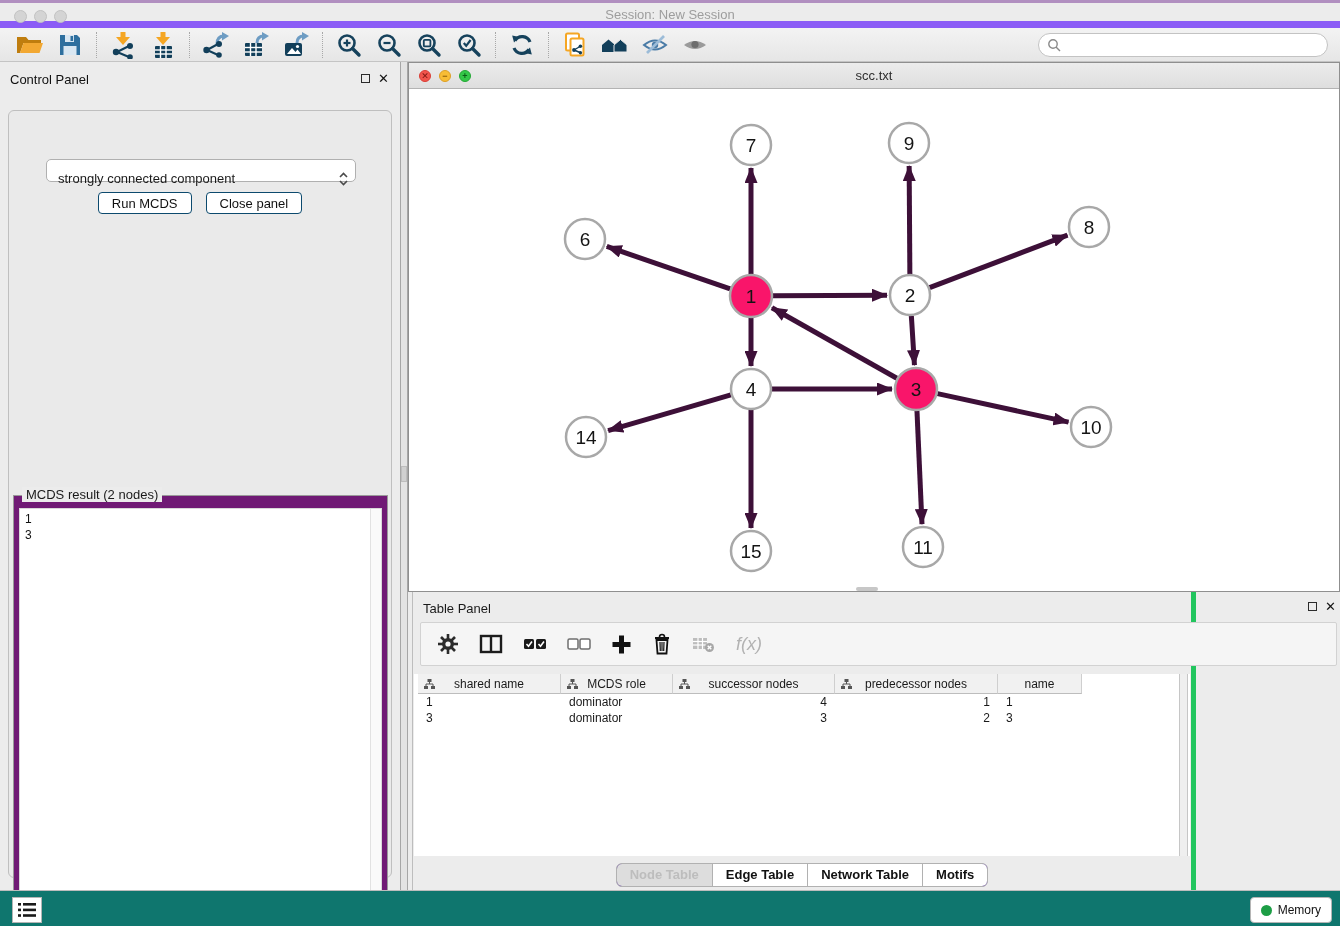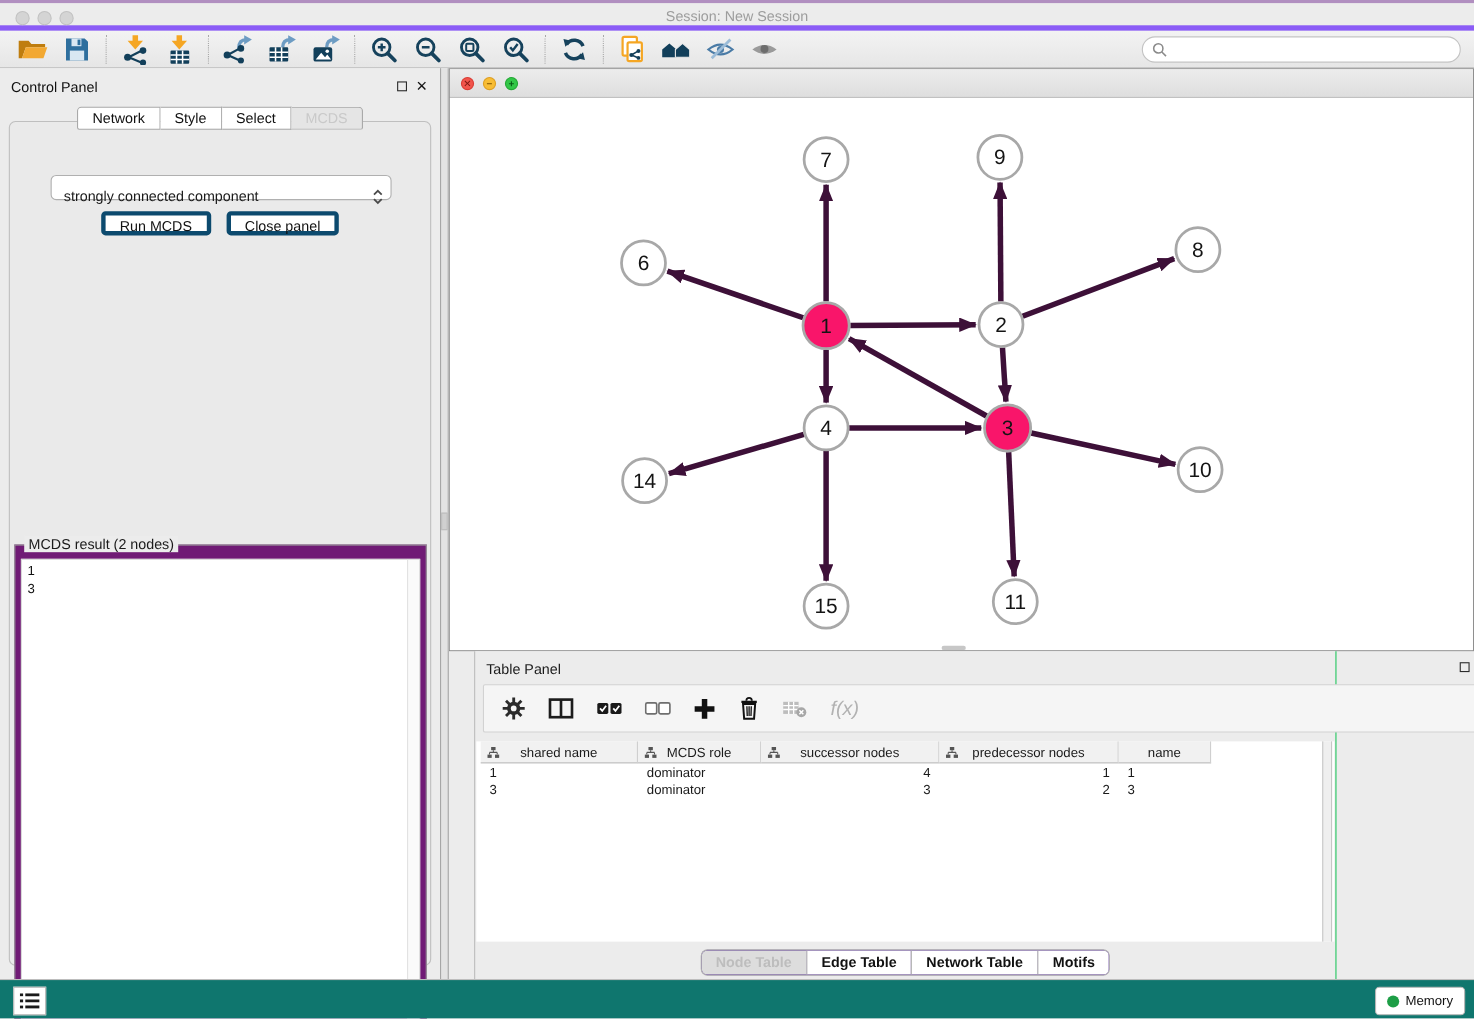--- a/index.html
+++ b/index.html
@@ -1,21 +1,21 @@
 <!DOCTYPE html>
 <html><head>
 <meta charset="utf-8">
 <style>
   * { margin:0; padding:0; box-sizing:border-box; }
   html,body { width:1340px; height:926px; }
   body { font-family:"Liberation Sans","DejaVu Sans",sans-serif; background:#ececec; position:relative; overflow:hidden; font-size:13px; color:#1a1a1a; }
 
   
   .purple-top { position:absolute; left:0; top:0; width:1340px; height:3px; background:#b18fc0; }
-  .titlebar { position:absolute; left:0; top:3px; width:1340px; height:25px; background:#ececec; border-bottom:5px solid #8b5cf6; }
+  .titlebar { position:absolute; left:0; top:3px; width:1340px; height:25px; background:#ececec; border-bottom:7px solid #8b5cf6; }
   .titlebar .title { position:absolute; left:0; right:0; top:4px; text-align:center; color:#9d9d9d; font-size:13px; }
   .tl-dot { position:absolute; top:7px; width:13px; height:13px; border-radius:50%; background:#d4d4d4; border:1px solid #c2c2c2; }
 
   
   .toolbar { position:absolute; left:0; top:28px; width:1340px; height:34px; background:linear-gradient(#f3f3f3,#e6e6e6); border-bottom:1px solid #c4c4c4; display:flex; align-items:center; padding-left:10px; }
   .tbtn { width:40px; height:30px; display:flex; align-items:center; justify-content:center; }
   .tsep { width:1px; height:26px; border-left:1px dotted #a8a8a8; margin:0 6px; }
   .searchbox { position:absolute; right:12px; top:5px; width:290px; height:24px; background:#fff; border:1px solid #c3c3c3; border-radius:12px; display:flex; align-items:center; padding:0 8px; }
   .searchbox input { border:none; outline:none; flex:1; font-size:12px; font-family:inherit; background:transparent; margin-left:5px; }
 
@@ -28,21 +28,21 @@
   .cp-tabs { position:absolute; left:0; right:0; top:35px; display:flex; justify-content:center; z-index:2; }
   .cp-tab { background:#fff; border:1px solid #a9a9a9; border-left:none; padding:2px 13px; font-size:13px; color:#111; }
   .cp-tab:first-child { border-left:1px solid #a9a9a9; border-top-left-radius:4px; border-bottom-left-radius:2px; }
   .cp-tab:last-child { border-top-right-radius:4px; border-bottom-right-radius:2px; }
   .cp-tab.selected { background:#e5e5e5; color:#c9c9c9; }
   .mcds-panel { position:absolute; left:8px; top:48px; width:384px; height:768px; background:#eaeaea; border:1px solid #bfbfbf; border-radius:6px; }
   .opt-label { position:absolute; left:0; right:0; top:27px; text-align:center; font-size:13px; color:#111; }
   .dropdown { position:absolute; left:37px; top:48px; width:310px; height:23px; background:#fff; border:1px solid #b0b0b0; border-radius:5px; display:flex; align-items:center; padding:16px 6px 0 11px; }
   .dropdown .dd-text { flex:1; font-size:13px; }
   .btn-row { position:absolute; left:0; right:0; top:81px; display:flex; justify-content:center; gap:14px; }
-  .pushbtn { background:#fff; border:4px solid #0c4a6e; border-radius:4px; font-size:13px; font-family:inherit; padding:2px 13px; height:22px; color:#111; }
+  .pushbtn { background:#fff; border:1px solid #0c4a6e; border-radius:4px; font-size:13px; font-family:inherit; padding:2px 13px; height:22px; color:#111; }
   .result-fieldset { position:absolute; left:4px; top:384px; width:375px; height:452px; border:1px solid #9a9a9a; background:#701a75; }
   .result-legend { position:absolute; left:8px; top:-9px; background:#ececec; padding:0 4px; font-size:13px; }
   .result-inner { position:absolute; left:5px; top:12px; right:5px; bottom:5px; background:#fff; border:1px solid #d9d9d9; }
   .result-text { position:absolute; left:5px; top:2px; font-size:12px; line-height:16px; white-space:pre; color:#111; }
   .result-scroll { position:absolute; right:0; top:0; bottom:0; width:11px; background:#fafafa; border-left:1px solid #e2e2e2; }
 
   
   .vsplit { position:absolute; left:400px; top:62px; width:8px; height:828px; background:#e3e3e3; border-left:1px solid #a6a6a6; border-right:1px solid #a6a6a6; }
   .vsplit .grip { position:absolute; left:0; top:404px; width:6px; height:16px; background:#d0d0d0; border:1px solid #bdbdbd; }
 
@@ -52,21 +52,21 @@
   .net-title { position:absolute; left:0; right:0; top:5px; text-align:center; font-size:13px; color:#2e2e2e; }
   .light { position:absolute; top:7px; width:12px; height:12px; border-radius:50%; font-size:9px; line-height:11px; text-align:center; font-weight:700; }
   .light.red { background:#f1554c; border:1px solid #da3d35; color:#7c1711; }
   .light.yel { background:#f8bd35; border:1px solid #dd9f24; color:#8a5d07; }
   .light.green { background:#33c748; border:1px solid #24a835; color:#0a5e17; }
   .net-canvas { position:absolute; left:0; top:26px; right:0; bottom:0; background:#fff; }
   .hscroll-handle { position:absolute; left:447px; top:498px; width:22px; height:4px; background:#c7c7c7; border-radius:2px; }
   .graph-label { font-size:19px; fill:#141414; }
 
   
-  .table-panel { position:absolute; left:431px; top:592px; width:784px; height:298px; background:#ececec; border-left:1px solid #bdbdbd; border-right:1px solid #22c55e; }
+  .table-panel { position:absolute; left:412px; top:592px; width:784px; height:298px; background:#ececec; border-left:1px solid #bdbdbd; border-right:5px solid #22c55e; }
   .tp-head { position:relative; height:30px; }
   .tp-toolbar { position:absolute; left:7px; top:30px; width:917px; height:44px; background:#f5f5f5; border:1px solid #d2d2d2; border-radius:2px; display:flex; align-items:center; gap:20px; padding-left:16px; }
   .tp-icon { display:flex; align-items:center; justify-content:center; }
   .fx-label { font-family:Liberation Sans, sans-serif; font-style:italic; font-size:18px; color:#b2b2b2; }
   .ntable { position:absolute; left:1px; top:82px; right:1px; height:182px; background:#fff; }
   .ntable-header { position:absolute; left:4px; top:0; height:20px; display:flex; }
   .th-cell { position:relative; background:#f1f1f1; border-right:1px solid #cfcfcf; border-bottom:1px solid #bdbdbd; height:20px; }
   .th-cell .th-label { position:absolute; left:0; right:0; top:3px; text-align:center; font-size:12px; color:#1a1a1a; }
   .th-cell svg { position:absolute; left:6px; top:5px; }
   .ntable-rows { position:absolute; left:4px; top:20px; right:12px; }
@@ -254,26 +254,20 @@
     <input type="text" placeholder="" style="">
   </div>
 </div>
 
 <div class="control-panel">
   <div class="panel-head">
     <span class="ph-title">Control Panel</span>
     <span class="float-box" style="left:361px"></span>
     <span class="close-x" style="left:378px">✕</span>
   </div>
-  <div class="cp-tabs">
-      <div class="cp-tab">Network</div>
-      <div class="cp-tab">Style</div>
-      <div class="cp-tab">Select</div>
-      <div class="cp-tab selected">MCDS</div>
-    </div>
   <div class="mcds-panel">
     <div class="dropdown">
       <span class="dd-text">strongly connected component</span>
       <svg width="11" height="16" viewBox="0 0 11 16">
         <polyline points="2,6 5.5,2.5 9,6" fill="none" stroke="#4a4a4a" stroke-width="1.6"></polyline>
         <polyline points="2,10 5.5,13.5 9,10" fill="none" stroke="#4a4a4a" stroke-width="1.6"></polyline>
       </svg>
     </div>
     <div class="btn-row">
       <button class="pushbtn">Run MCDS</button>
@@ -292,20 +286,21 @@
 
 <div class="vsplit">
     <div class="grip"></div>
   </div>
 
 <div class="net-window">
   <div class="net-titlebar">
     <span class="light red" style="left:10px">✕</span>
     <span class="light yel" style="left:30px">−</span>
     <span class="light green" style="left:50px">+</span>
+    <div class="net-title">scc.txt</div>
   </div>
   <div class="net-canvas">
     <svg width="930" height="503" viewBox="0 0 930 503">
       <defs>
         <marker id="arrow" markerUnits="userSpaceOnUse" markerWidth="17" markerHeight="13" refX="15" refY="6.5" orient="auto">
           <polygon points="0,0 16,6.5 0,13" fill="#3d1038"></polygon>
         </marker>
       </defs>
       <g id="edge-layer">
           <line x1="342" y1="185" x2="342" y2="79" stroke="#3d1038" stroke-width="5" marker-end="url(#arrow)"></line>

